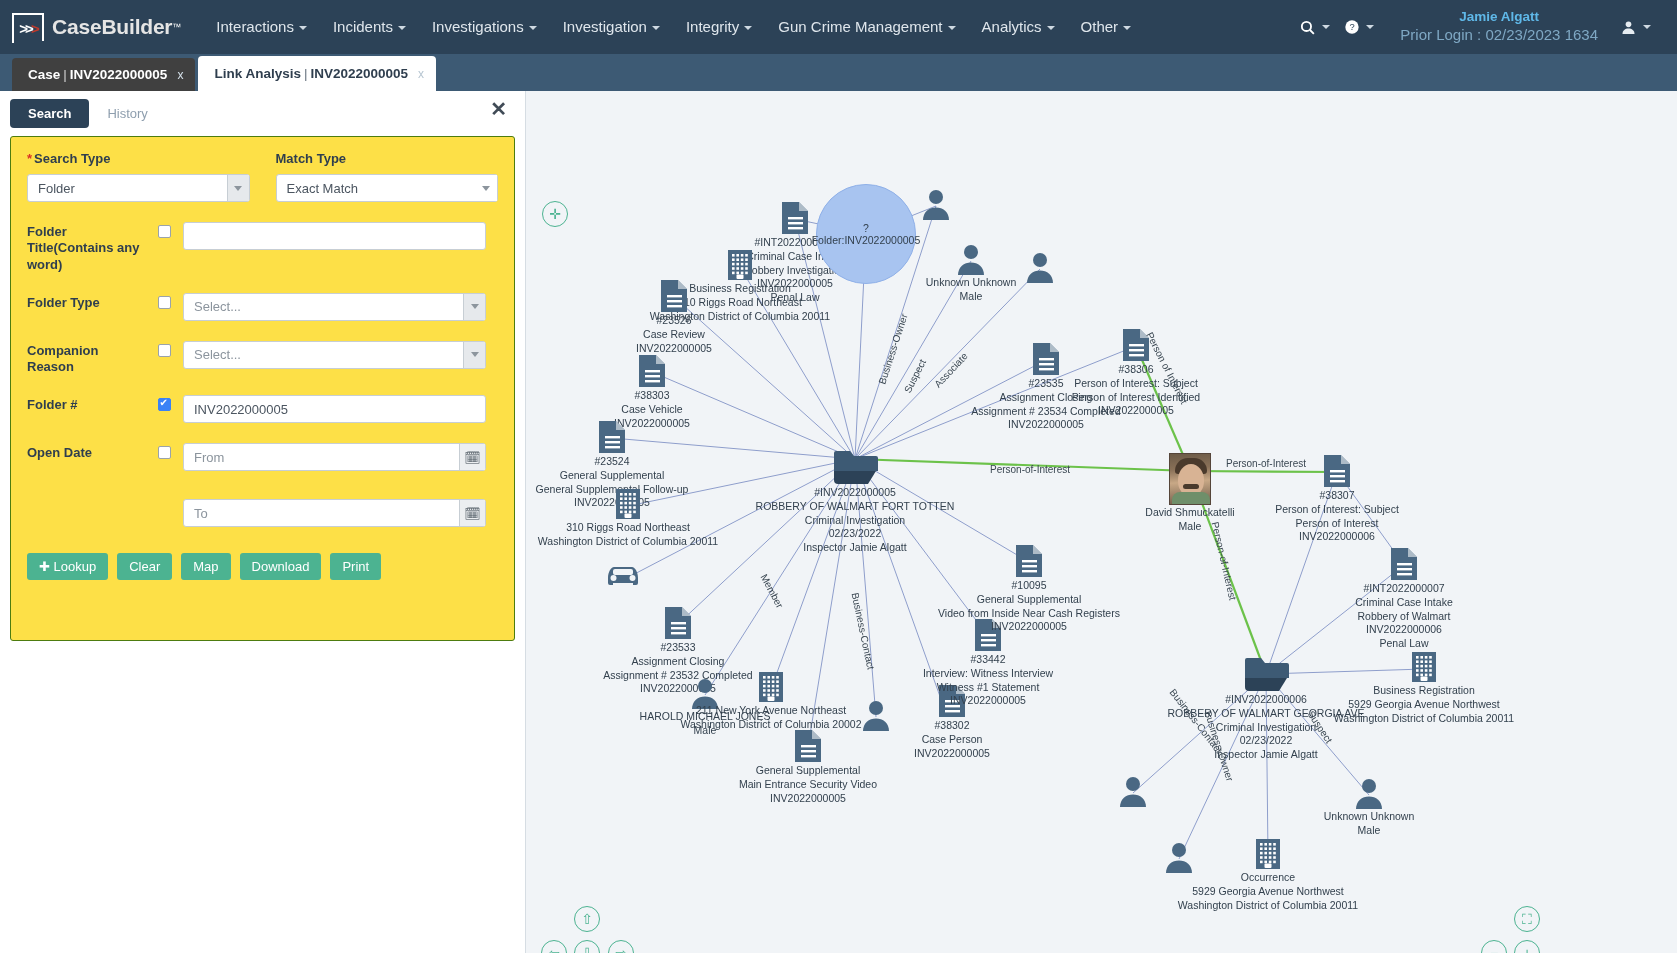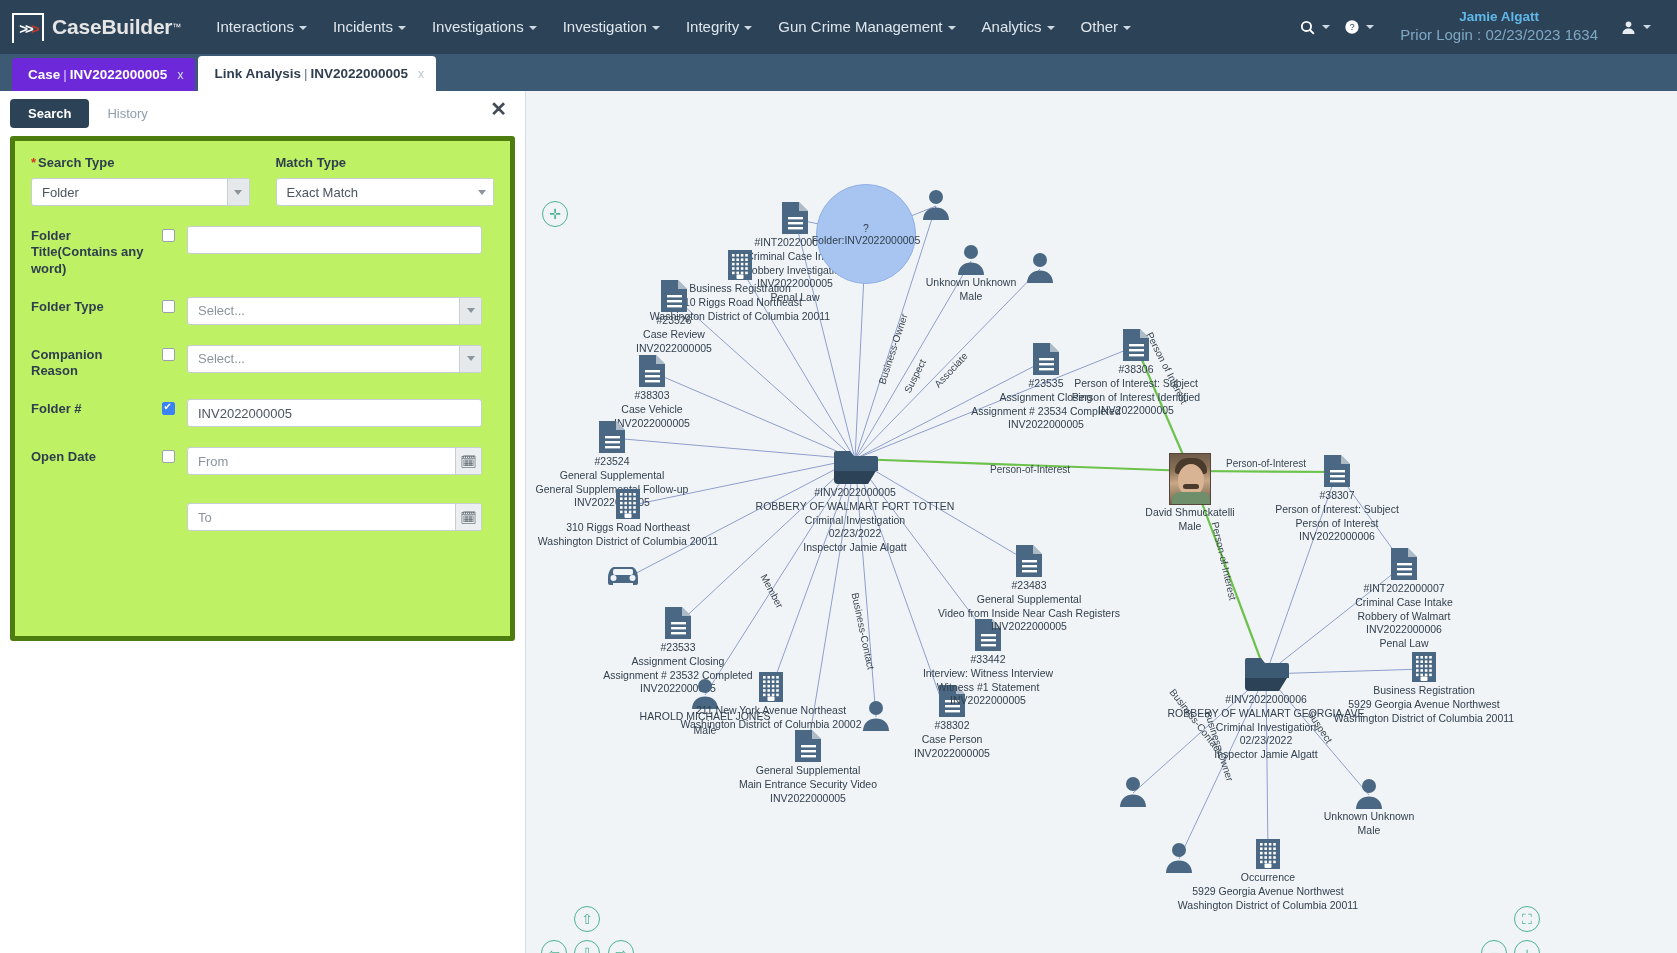--- a/index.html
+++ b/index.html
@@ -52,43 +52,43 @@
 
   
   #tabstrip {
     height: 37px; background:#3d5a74; display:flex; align-items:flex-end; padding-left:12px;
   }
   .tab {
     height: 33px; display:flex; align-items:center; padding: 0 12px 0 16px;
     font-size: 13.5px; font-weight:bold; margin-right:3px;
     border-radius: 4px 4px 0 0; cursor:pointer; white-space:nowrap;
   }
-  .tab.inactive { background:#6d28d9; color:#ffffff; }
+  .tab.inactive { background:#404040; color:#ffffff; }
   .tab.active { background:#ffffff; color:#2f3e4e; height:35px; }
   .tab .sep { font-weight:normal; opacity:.75; margin:0 3px; }
   .tab .xclose { margin-left:10px; font-size:12px; color:#b6c5d1; font-weight:normal; }
   .tab.inactive .xclose { color:#d5e1ea; }
 
   
   #content { display:flex; height: calc(953px - 54px - 37px); background:#ffffff; }
 
   
   #leftpanel { width: 525px; flex:0 0 525px; background:#ffffff; position:relative; }
   #panel-tabs { display:flex; align-items:center; padding: 8px 10px 0 10px; position:relative; }
   .ptab {
     font-size: 13px; padding: 7px 18px; border-radius:4px; cursor:pointer; font-weight:600;
   }
   .ptab.sel { background:#2c4257; color:#fff; }
   .ptab.unsel { color:#8e9eae; font-weight:normal; }
   #closeX { position:absolute; right:18px; top:6px; font-size:20px; color:#404b56; cursor:pointer; font-weight:bold;}
 
   #searchcard {
     margin: 8px 10px 0 10px;
-    background: #bef264;
-    border: 5px solid #4d7c0f;
+    background: #fde047;
+    border: 1px solid #4d7c0f;
     border-radius: 3px;
     padding: 14px 16px 18px 16px;
     height: 505px;
   }
   .lbl { font-size: 13px; color:#2f3e4e; font-weight:bold; }
   .req { color:#d93025; margin-right:2px; }
   .row-top { display:flex; gap:26px; margin-bottom:6px;}
   .col-half { width: 228px; }
   .selbox {
     height: 28px; background:#fff; border:1px solid #c7ced4; border-radius:3px;
@@ -322,20 +322,27 @@
             <span>From</span>
             <span class="calbtn">🗓</span>
           </div>
           <div class="txtinput dateinput ph" style="margin-top:28px;">
             <span>To</span>
             <span class="calbtn">🗓</span>
           </div>
         </div>
       </div>
 
+      <div class="btnrow">
+        <button class="gbtn"><span>✚</span> <span>Lookup</span></button>
+        <button class="gbtn">Clear</button>
+        <button class="gbtn">Map</button>
+        <button class="gbtn">Download</button>
+        <button class="gbtn">Print</button>
+      </div>
     </div>
   </div>
 
   <div id="graphpanel">
     <svg id="graphsvg" width="1152" height="862">
         <line x1="329" y1="368" x2="269" y2="128" stroke="#7d8fc4" stroke-width="1" opacity="0.85"></line>
         <line x1="329" y1="368" x2="340" y2="143" stroke="#7d8fc4" stroke-width="1" opacity="0.85"></line>
         <line x1="329" y1="368" x2="410" y2="115" stroke="#7d8fc4" stroke-width="1" opacity="0.85"></line>
         <line x1="329" y1="368" x2="445" y2="170" stroke="#7d8fc4" stroke-width="1" opacity="0.85"></line>
         <line x1="329" y1="368" x2="514" y2="178" stroke="#7d8fc4" stroke-width="1" opacity="0.85"></line>
@@ -646,21 +653,21 @@
         <div class="gnode" style="left: 393px; top: 453px; width: 220px;">
           <div class="gicon">
             <svg width="30" height="34" viewBox="0 0 30 34">
               <path d="M2 1h17l9 9v23H2z" fill="#4a6883"></path>
               <path d="M19 1l9 9h-9z" fill="#fff" opacity=".55"></path>
               <rect x="8" y="16" width="15" height="2.4" fill="#fff"></rect>
               <rect x="8" y="21" width="15" height="2.4" fill="#fff"></rect>
               <rect x="8" y="26" width="15" height="2.4" fill="#fff"></rect>
             </svg>
           </div>
-          <div class="glabel">#23483</div>
+          <div class="glabel">#10095</div>
           <div class="glabel">General Supplemental</div>
           <div class="glabel">Video from Inside Near Cash Registers</div>
           <div class="glabel">INV2022000005</div>
         </div>
         <div class="gnode" style="left: 219px; top: 358px; width: 220px;">
           <div class="gicon">
             <svg width="46" height="36" viewBox="0 0 46 36">
               <path d="M2 4a2 2 0 0 1 2-2h14l4 5h22a2 2 0 0 1 2 2v13H2z" fill="#3d5a74"></path>
               <path d="M2 22h42l-8 13H6a4 4 0 0 1-4-4z" fill="#2c4257"></path>
             </svg>

